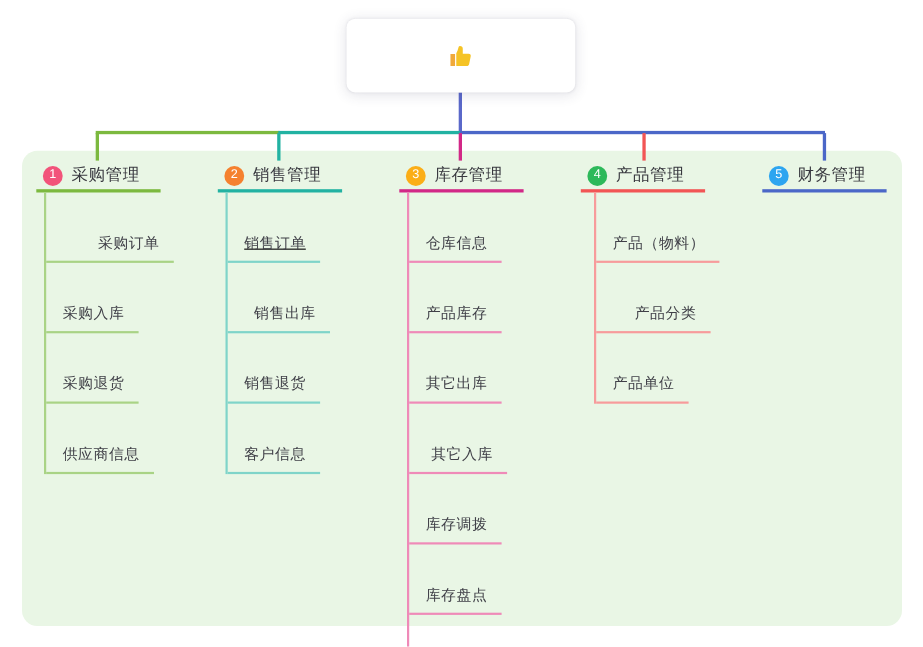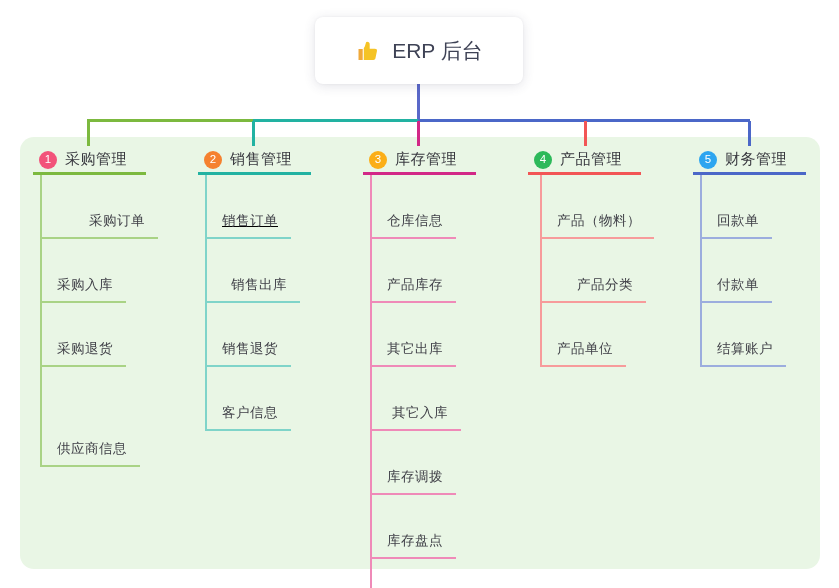--- a/index.html
+++ b/index.html
@@ -40,40 +40,39 @@
       <div class="vline" style="left: 748px; top: 121px; width: 3px; height: 25px; background: rgb(75, 103, 200);"></div>
     </div>
 
   <div class="root-card">
     <span class="thumb">
       <svg width="24" height="24" viewBox="0 0 24 24" id="thumbSvg">
         <path d="M2.5 10h4.2v11H2.5z" fill="#f0a93a"></path>
         <path d="M7.8 21h9.6c1 0 1.85-.7 2.05-1.65l1.45-7.1A2.05 2.05 0 0 0 18.9 9.8h-5.2V5.4A2.6 2.6 0 0 0 11.1 2.8c-.5 0-.95.33-1.1.8L8.9 7.2 7.8 9.3z" fill="#f5c325"></path>
       </svg>
     </span>
-    <span class="root-label">ERP 后台</span>
   </div>
 
   <div id="branches">
       <div class="col" style="left: 33px;">
         <div class="bnode" style="border-bottom-color: rgb(124, 185, 63);">
           <span class="badge" style="background: rgb(242, 83, 122);">1</span>
           <span class="blabel">采购管理</span>
         </div>
         <div class="kids" style="border-left-color: rgb(169, 211, 133);">
           <div class="kid" style="border-bottom-color: rgb(169, 211, 133); padding-left: 47px;">
             <span>采购订单</span>
           </div>
           <div class="kid" style="border-bottom-color: rgb(169, 211, 133);">
             <span>采购入库</span>
           </div>
           <div class="kid" style="border-bottom-color: rgb(169, 211, 133);">
             <span>采购退货</span>
           </div>
-          <div class="kid" style="border-bottom-color: rgb(169, 211, 133); margin-top: 36px;">
+          <div class="kid" style="border-bottom-color: rgb(169, 211, 133);">
             <span>供应商信息</span>
           </div>
         </div>
       </div>
       <div class="col" style="left: 198px;">
         <div class="bnode" style="border-bottom-color: rgb(34, 178, 162);">
           <span class="badge" style="background: rgb(245, 129, 47);">2</span>
           <span class="blabel">销售管理</span>
         </div>
         <div class="kids" style="border-left-color: rgb(127, 212, 201);">
@@ -133,26 +132,15 @@
           <div class="kid" style="border-bottom-color: rgb(247, 155, 155);">
             <span>产品单位</span>
           </div>
         </div>
       </div>
       <div class="col" style="left: 693px;">
         <div class="bnode" style="border-bottom-color: rgb(75, 103, 200);">
           <span class="badge" style="background: rgb(45, 165, 240);">5</span>
           <span class="blabel">财务管理</span>
         </div>
-        <div class="kids" style="border-left-color: rgb(156, 173, 222);">
-          <div class="kid" style="border-bottom-color: rgb(156, 173, 222);">
-            <span>回款单</span>
-          </div>
-          <div class="kid" style="border-bottom-color: rgb(156, 173, 222);">
-            <span>付款单</span>
-          </div>
-          <div class="kid" style="border-bottom-color: rgb(156, 173, 222);">
-            <span>结算账户</span>
-          </div>
-        </div>
       </div>
     </div>
 </div>
 
 </body></html>

